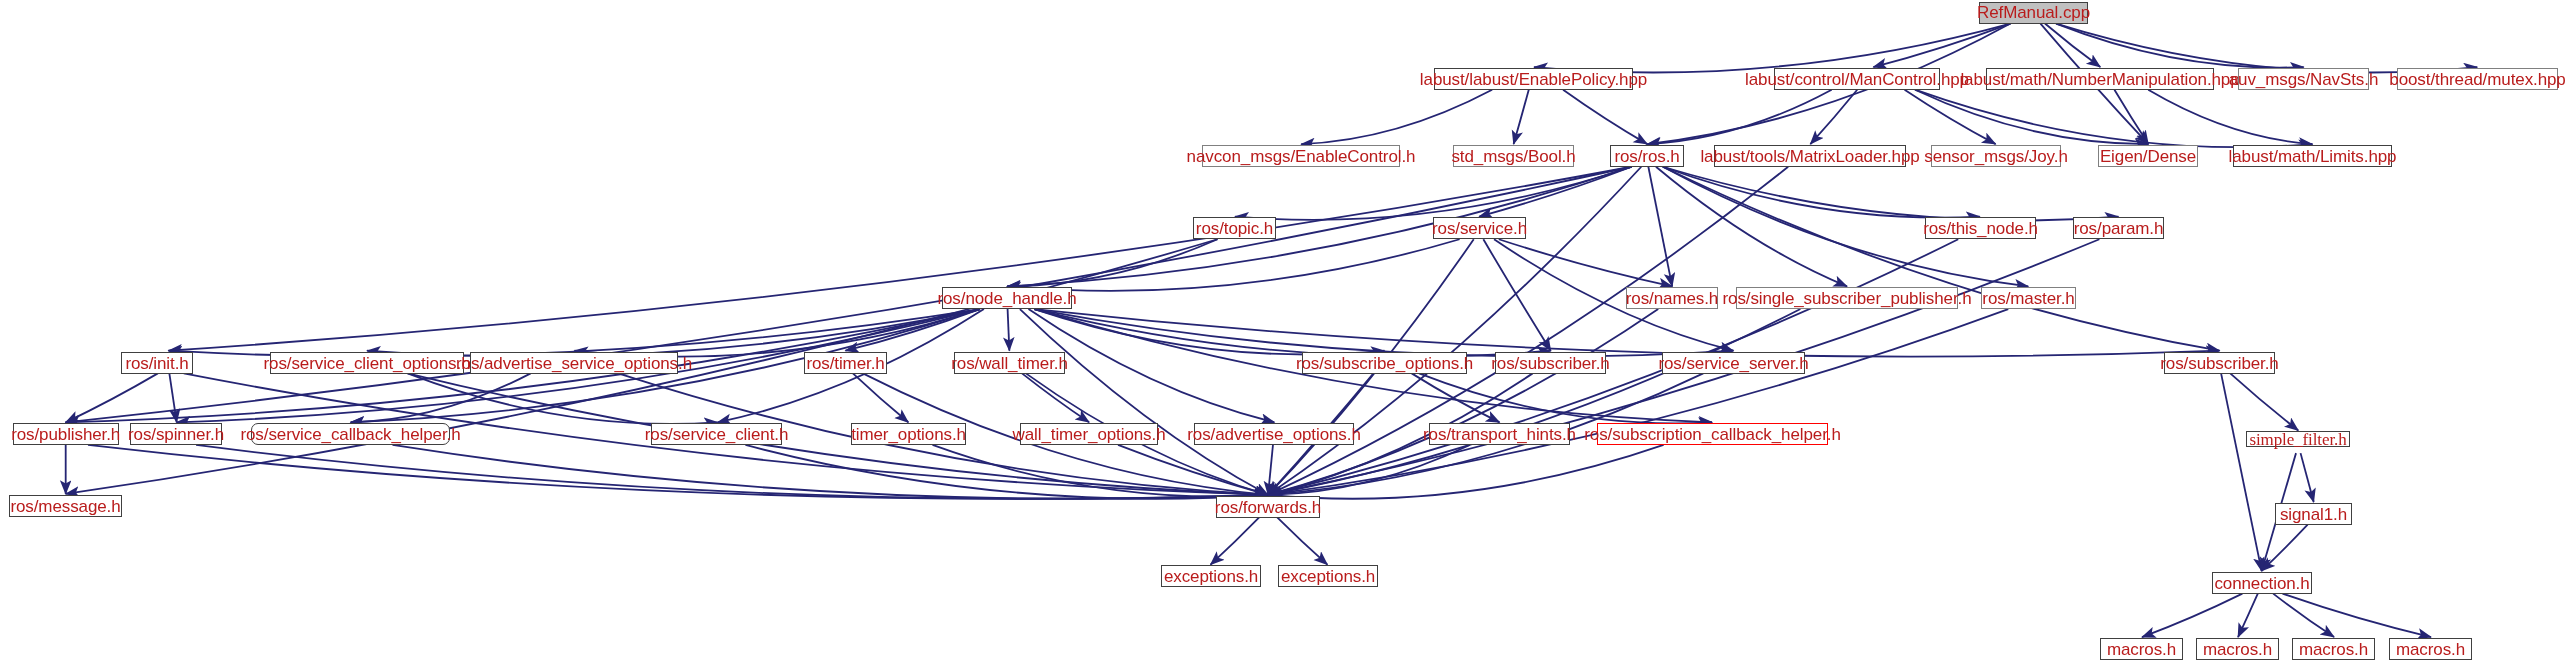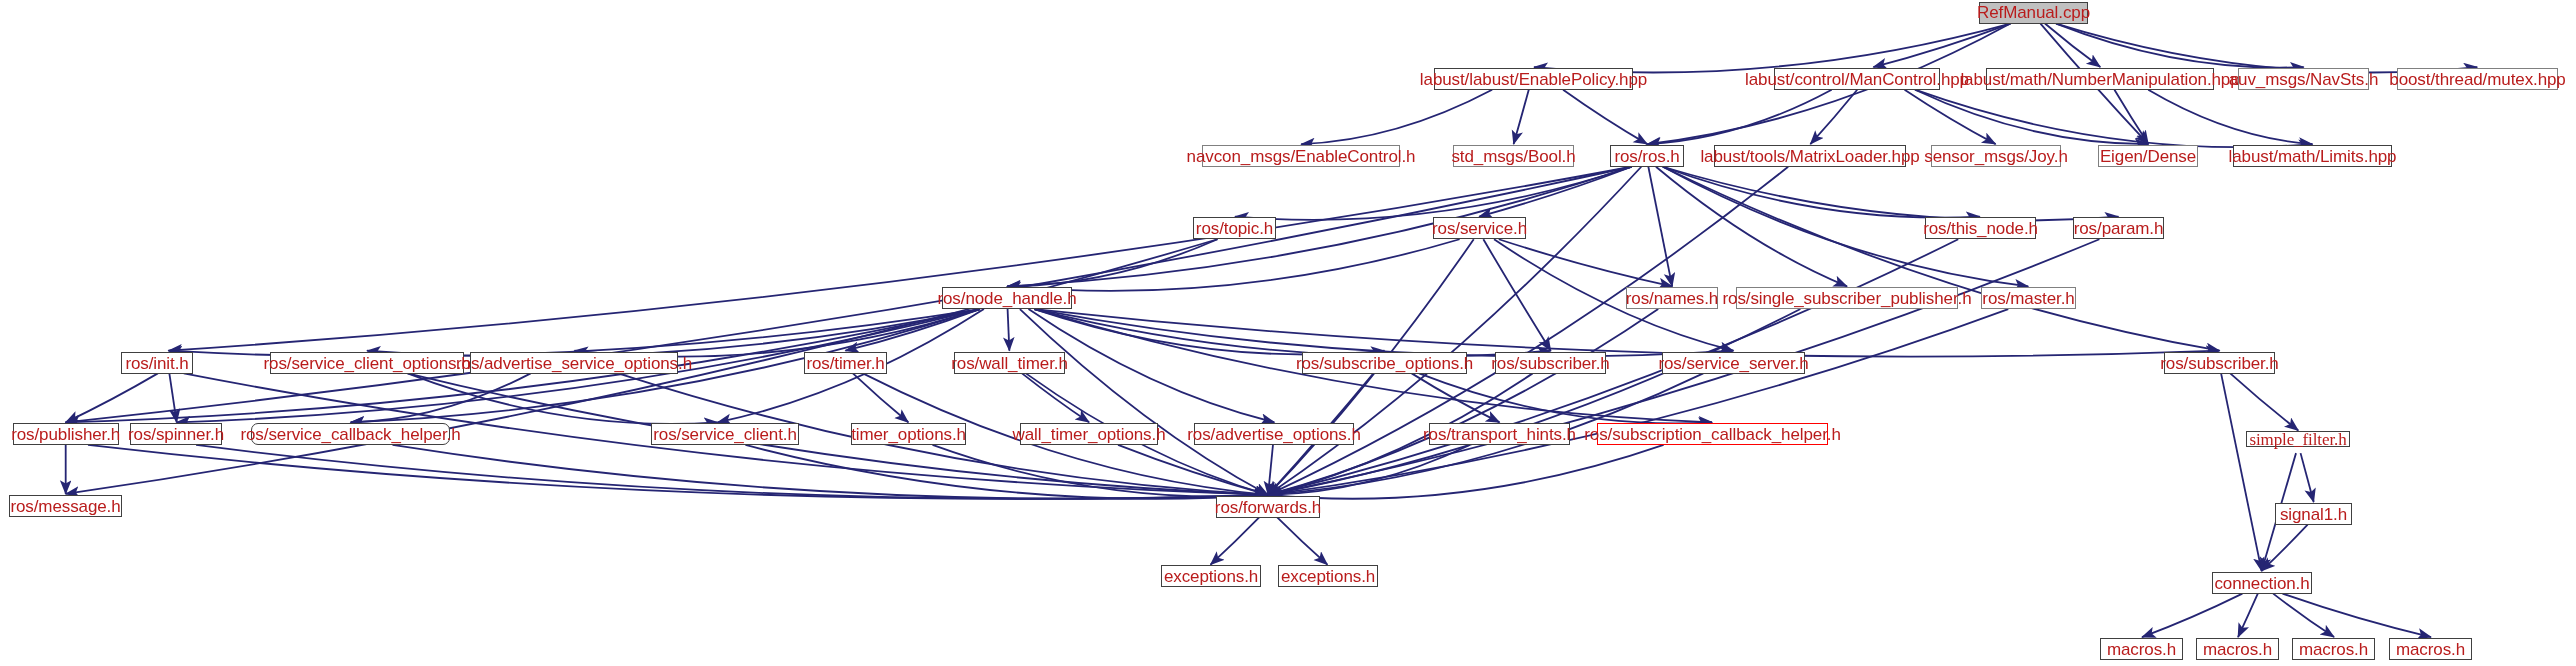--- a/index.html
+++ b/index.html
@@ -255,21 +255,21 @@
       </div>
       <div class="node-box strong" style="left: 12.7px; top: 423px; width: 106px; height: 22px;">
         <span class="node-label">ros/publisher.h</span>
       </div>
       <div class="node-box strong" style="left: 130px; top: 423px; width: 92px; height: 22px;">
         <span class="node-label">ros/spinner.h</span>
       </div>
       <div class="node-box strong" style="left: 251px; top: 423px; width: 199px; height: 22px; border-radius: 7px;">
         <span class="node-label">ros/service_callback_helper.h</span>
       </div>
-      <div class="node-box strong" style="left: 651px; top: 423px; width: 148px; height: 22px;">
+      <div class="node-box strong" style="left: 651px; top: 423px; width: 131px; height: 22px;">
         <span class="node-label">ros/service_client.h</span>
       </div>
       <div class="node-box strong" style="left: 851px; top: 423px; width: 115px; height: 22px;">
         <span class="node-label">timer_options.h</span>
       </div>
       <div class="node-box strong" style="left: 1020px; top: 423px; width: 138px; height: 22px;">
         <span class="node-label">wall_timer_options.h</span>
       </div>
       <div class="node-box strong" style="left: 1194px; top: 423px; width: 160px; height: 22px;">
         <span class="node-label">ros/advertise_options.h</span>

